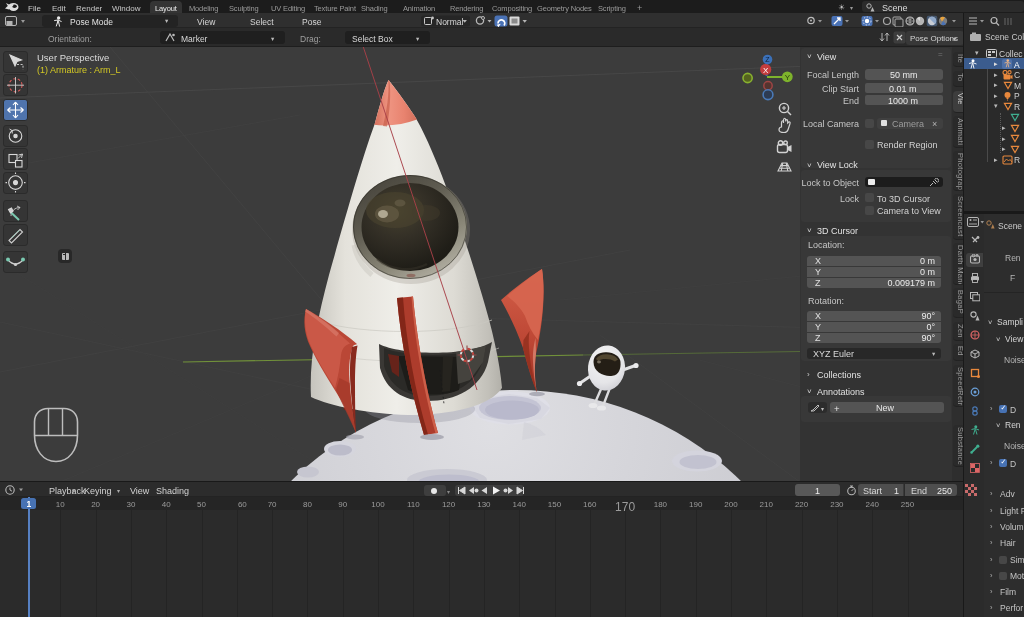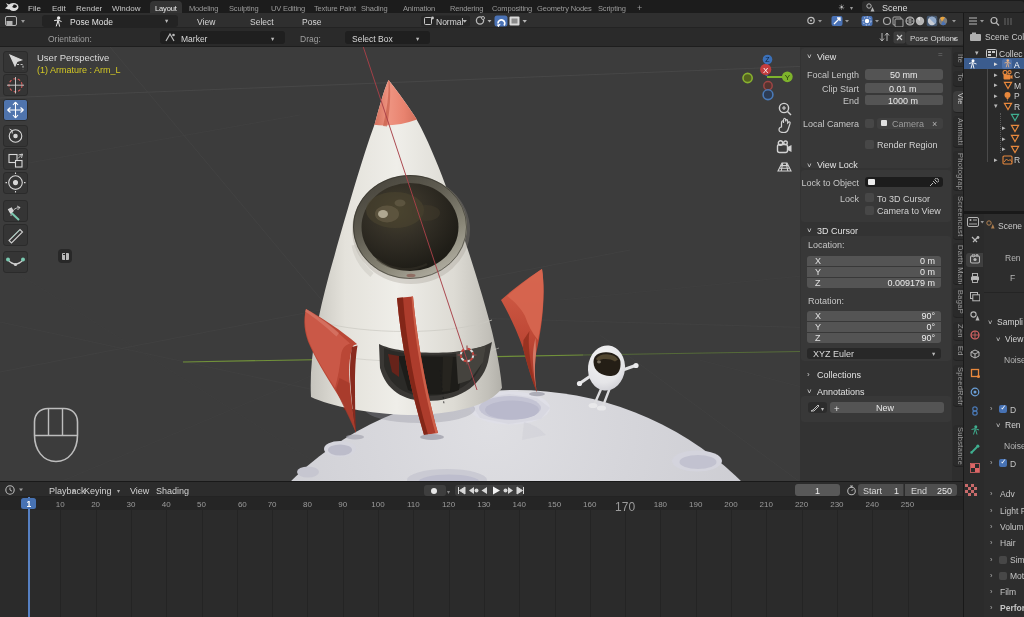--- a/index.html
+++ b/index.html
@@ -747,13 +747,13 @@
 <div class="txt" style="left:1000px;top:538px;font-size:8.5px;color:#c5c5c5;font-weight:normal;">Hair</div>
 <div class="txt" style="left:990px;top:554.5px;font-size:7.5px;color:#b5b5b5;font-weight:normal;">›</div>
 <div class="abs" style="left:999px;top:555.5px;width:8px;height:8px;background:#474747;border-radius:2px;"></div>
 <div class="txt" style="left:1010px;top:554.5px;font-size:8.5px;color:#c5c5c5;font-weight:normal;">Simp</div>
 <div class="txt" style="left:990px;top:570.5px;font-size:7.5px;color:#b5b5b5;font-weight:normal;">›</div>
 <div class="abs" style="left:999px;top:571.5px;width:8px;height:8px;background:#474747;border-radius:2px;"></div>
 <div class="txt" style="left:1010px;top:570.5px;font-size:8.5px;color:#c5c5c5;font-weight:normal;">Moti</div>
 <div class="txt" style="left:990px;top:587px;font-size:7.5px;color:#b5b5b5;font-weight:normal;">›</div>
 <div class="txt" style="left:1000px;top:587px;font-size:8.5px;color:#c5c5c5;font-weight:normal;">Film</div>
 <div class="txt" style="left:990px;top:603px;font-size:7.5px;color:#b5b5b5;font-weight:normal;">›</div>
-<div class="txt" style="left:1000px;top:603px;font-size:8.5px;color:#c5c5c5;font-weight:bold;">Perfor</div>
+<div class="txt" style="left:1000px;top:603px;font-size:8.5px;color:#c5c5c5;font-weight:normal;">Perfor</div>
 </div>
 </body></html>

